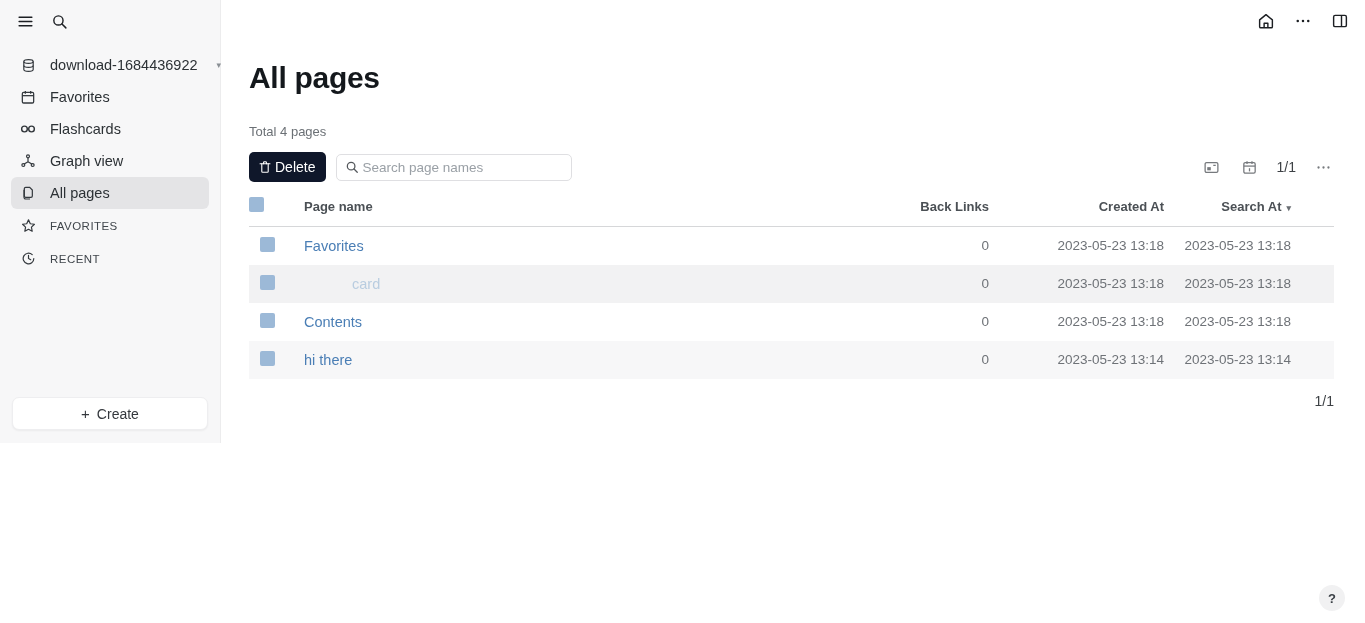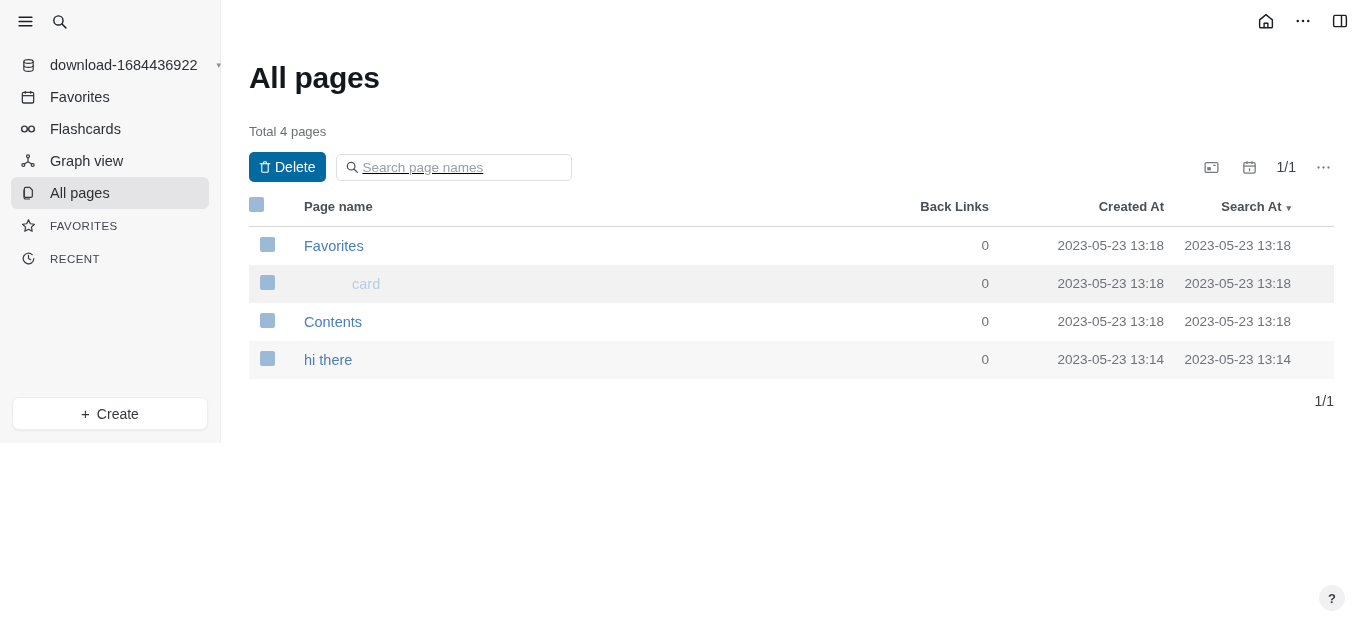--- a/index.html
+++ b/index.html
@@ -105,41 +105,40 @@
     color: #6b7075;
   }
   .toolbar {
     margin-top: 13px;
     display: flex; align-items: center;
     position: relative;
     padding-right: 31px;
   }
   .delete-btn {
     height: 30px;
-    background: #0369a1;
+    background: #0f172a;
     color: #ffffff;
     border: none;
     border-radius: 5px;
     display: inline-flex; align-items: center;
     gap: 3px;
     padding: 0 11px 0 9px;
     font-size: 14px;
     font-family: inherit;
     cursor: pointer;
   }
   .search-wrap {
     margin-left: 10px;
     width: 236px; height: 27px;
     border: 1px solid #dfdfe2;
     border-radius: 5px;
     display: flex; align-items: center;
     padding: 0 8px;
     gap: 3px;
     background: #fff;
-    text-decoration: underline;
   }
   .search-wrap input {
     border: none; outline: none;
     font-size: 13.5px;
     font-family: inherit;
     color: #33383d;
     width: 100%;
     background: transparent;
   }
   .search-wrap input::placeholder { color: #9aa0a6; }

